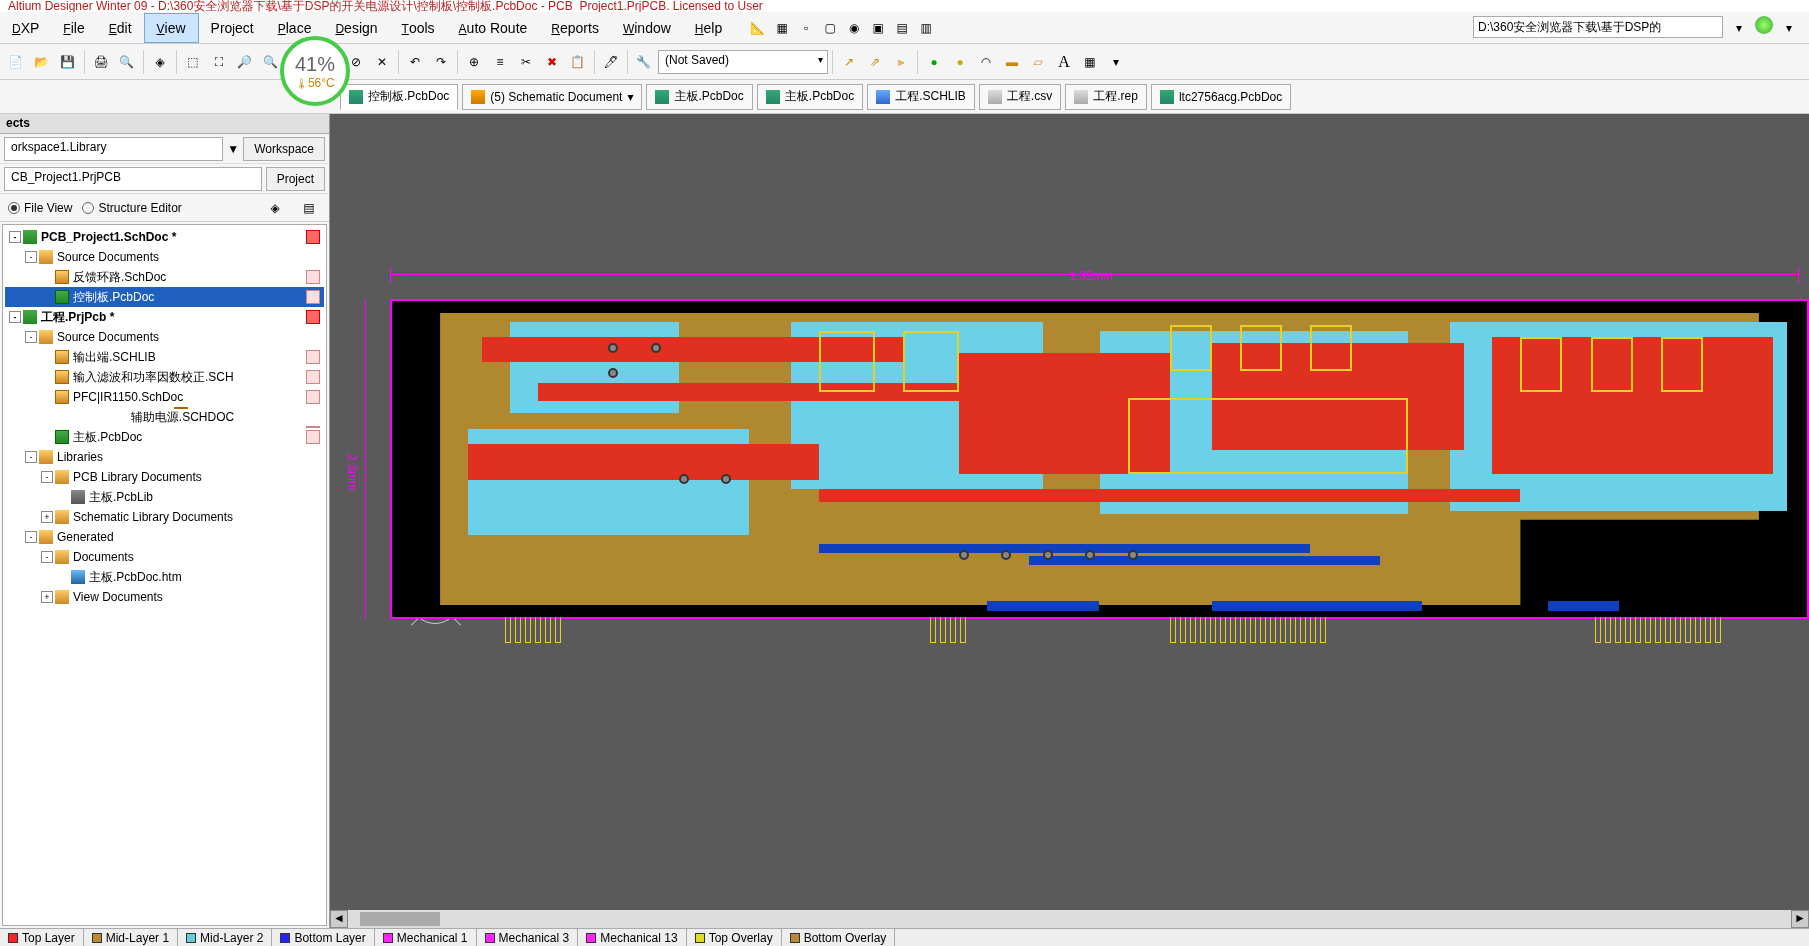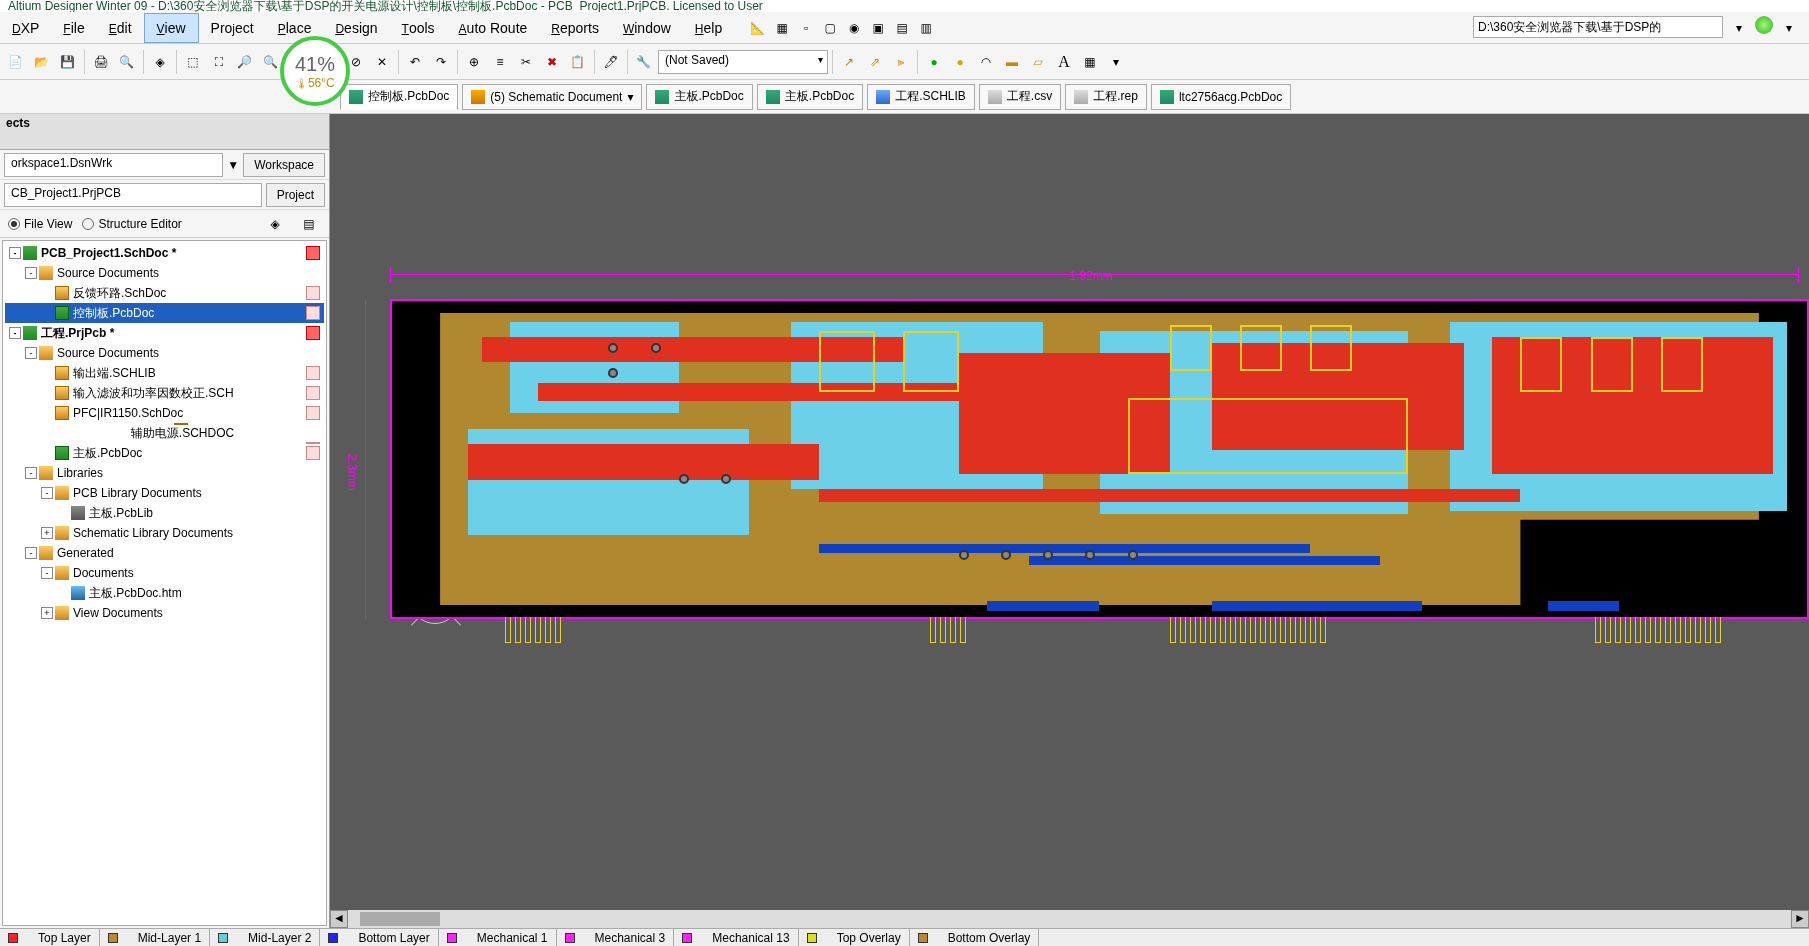--- a/index.html
+++ b/index.html
@@ -1,18 +1,18 @@
 <!DOCTYPE html>
 <html><head>
 <meta charset="utf-8">
 <style>
 * { margin: 0; padding: 0; box-sizing: border-box; font-family: Tahoma, sans-serif; font-size: 12px; }
 body { background: #f0f0f0; width: 1809px; height: 946px; overflow: hidden; }
 
-.title-bar { height: 12px; background: #fff; display: flex; align-items: center; padding: 0 8px; color: #14532d; overflow: hidden; white-space: nowrap; }
+.title-bar { height: 12px; background: #fff; display: flex; align-items: center; padding: 0 8px; color: #b91c1c; overflow: hidden; white-space: nowrap; }
 
 .menu-bar { height: 32px; background: #f5f5f5; display: flex; align-items: center; border-bottom: 1px solid #ccc; }
 .menu-item { padding: 6px 12px; cursor: pointer; font-size: 14px; }
 .menu-item.active { background: #cce5ff; border: 1px solid #7aa7d7; }
 .menu-item u { text-decoration: underline; }
 .menu-spacer { flex: 1; }
 .menu-right { display: flex; align-items: flex-start; gap: 4px; padding-right: 8px;}
 .path-box { width: 250px; height: 22px; border: 1px solid #aaa; background:#fff; padding: 2px 4px; font-size:12px; overflow:hidden; white-space:nowrap;}
 .mini-icon { width: 18px; height: 18px; border-radius: 50%; }
 
@@ -26,21 +26,21 @@
 .doc-tab { height:26px; border:1px solid #aaa; background:#f8f8f8; display:flex; align-items:center; padding:0 8px; gap:5px; cursor:pointer; white-space:nowrap;}
 .doc-tab.active { background:#fff; border-bottom-color:#fff;}
 .doc-tab-icon { width:14px; height:14px; display:inline-block;}
 .ic-pcb { background: linear-gradient(#3a7, #286);}
 .ic-sch { background: linear-gradient(#fa0, #c70);}
 .ic-lib { background: linear-gradient(#6af, #36c);}
 .ic-csv { background: linear-gradient(#ddd, #aaa);}
 
 .main { display:flex; height: calc(100% - 12px - 32px - 36px - 34px - 18px);}
 .left-panel { width: 330px; background:#f5f5f5; border-right:1px solid #999; display:flex; flex-direction:column;}
-.panel-header { height:36px; background:#e0e0e0; border-bottom:1px solid #aaa; padding:2px 6px; font-weight:bold;}
+.panel-header { height:20px; background:#e0e0e0; border-bottom:1px solid #aaa; padding:2px 6px; font-weight:bold;}
 .panel-row { height:30px; display:flex; align-items:center; padding:2px 4px; gap:4px; border-bottom:1px solid #ddd;}
 .panel-input { flex:1; height:24px; border:1px solid #aaa; background:#fff; padding:2px 6px;}
 .panel-btn { height:24px; padding:2px 10px; border:1px solid #aaa; background:#f0f0f0; cursor:pointer;}
 .view-row { height:28px; display:flex; align-items:center; gap:10px; padding:4px 8px; border-bottom:1px solid #ccc;}
 .radio { display:inline-flex; align-items:center; gap:4px;}
 .radio-dot { width:12px; height:12px; border:1px solid #666; border-radius:50%; display:inline-block; position:relative;}
 .radio-dot.checked::after { content:""; width:6px; height:6px; background:#333; border-radius:50%; position:absolute; top:2px; left:2px;}
 
 .tree { flex:1; background:#fff; border:1px solid #aaa; margin:2px; overflow:auto; padding:2px;}
 .tree-row { height:20px; display:flex; align-items:center; white-space:nowrap; cursor:pointer;}
@@ -85,21 +85,21 @@
 
 .hscroll { position:absolute; bottom:0; left:0; right:0; height:18px; background:#ddd;}
 .hscroll-thumb { position:absolute; top:2px; left:30px; width:80px; height:14px; background:#aaa;}
 .hscroll-btn { position:absolute; top:0; width:18px; height:18px; background:#ccc; border:1px solid #888; text-align:center;}
 
 .cpu-badge { position:absolute; top:36px; left:280px; width:70px; height:70px; border-radius:50%; background:#fff; border:4px solid #4c4; display:flex; flex-direction:column; align-items:center; justify-content:center; z-index:100;}
 .cpu-pct { font-size:20px; color:#666;}
 .cpu-temp { font-size:10px; color:#c80;}
 
 .bottom-tabs { position:absolute; bottom:0; left:0; right:0; height:18px; background:#eee; border-top:1px solid #aaa; display:flex; overflow:hidden; font-size:11px;}
-.btab { padding:1px 8px; border-right:1px solid #aaa; display:flex; align-items:center; gap:20px; white-space:nowrap;}
+.btab { padding:1px 8px; border-right:1px solid #aaa; display:flex; align-items:center; gap:4px; white-space:nowrap;}
 .lswatch { width:10px; height:10px; border:1px solid #333;}
 </style>
 </head>
 <body>
 
 <div class="title-bar">Altium Designer Winter 09 - D:\360安全浏览器下载\基于DSP的开关电源设计\控制板\控制板.PcbDoc - PCB_Project1.PrjPCB. Licensed to User</div>
 
 <div class="menu-bar">
   <div class="menu-item"><u>D</u>XP</div>
   <div class="menu-item"><u>F</u>ile</div>
@@ -212,21 +212,21 @@
     <div class="doc-tab">
       <span class="doc-tab-icon ic-pcb"></span>
       <span>ltc2756acg.PcbDoc</span>
     </div>
   </div>
 
 <div class="main">
   <div class="left-panel">
     <div class="panel-header">ects</div>
     <div class="panel-row">
-      <div class="panel-input">orkspace1.DsnWrk</div>
+      <div class="panel-input">orkspace1.Library</div>
       <span>▼</span>
       <button class="panel-btn">Workspace</button>
     </div>
     <div class="panel-row">
       <div class="panel-input">CB_Project1.PrjPCB</div>
       <button class="panel-btn">Project</button>
     </div>
     <div class="view-row">
       <label class="radio">
           <span class="radio-dot checked"></span>

